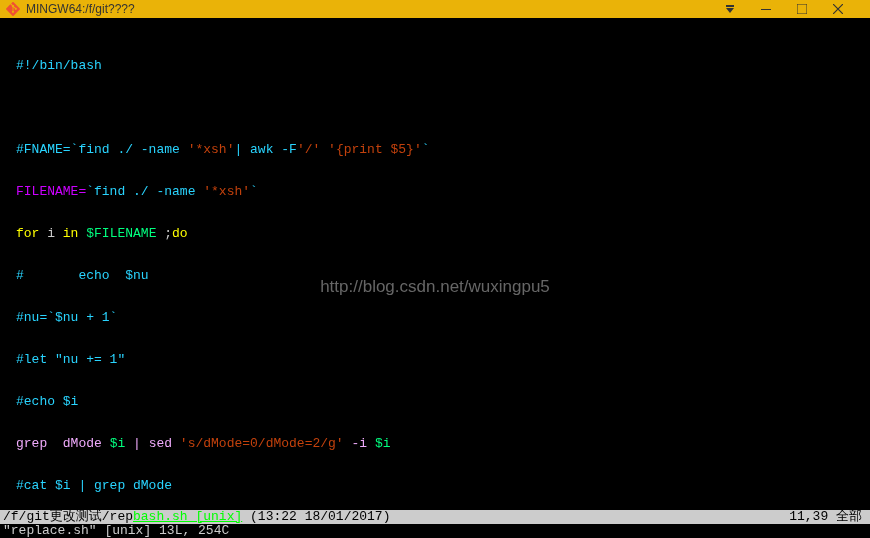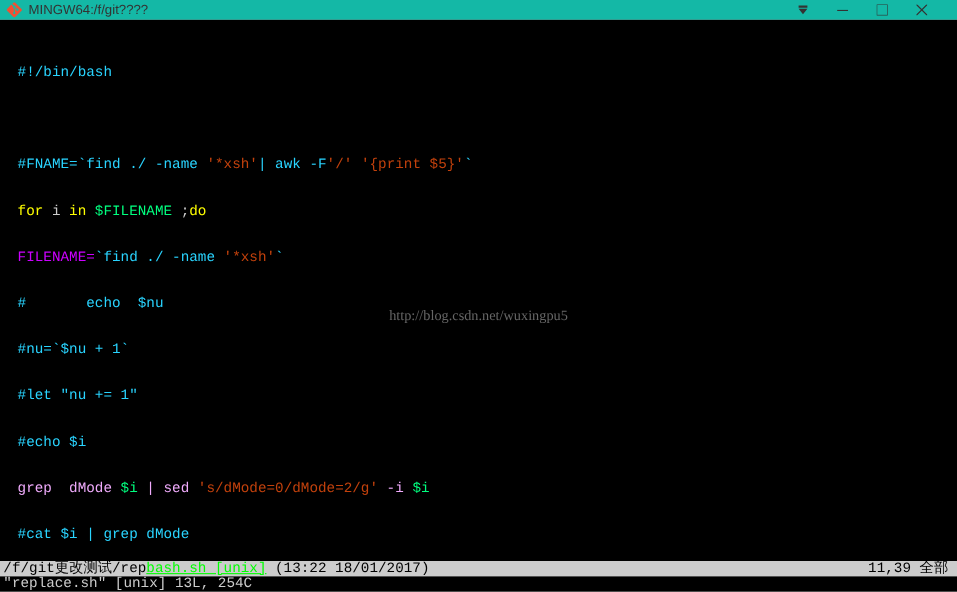--- a/index.html
+++ b/index.html
@@ -10,21 +10,21 @@
     body {
       width: 870px;
       height: 538px;
       font-family: Consolas, 'Courier New', monospace;
       font-size: 13px;
       background: #f0f0f0;
       overflow: hidden;
     }
     .titlebar {
       height: 18px;
-      background: #14b8a6;
+      background: #eab308;
       display: flex;
       align-items: center;
       justify-content: space-between;
       padding: 0 14px 0 6px;
       font-family: 'Segoe UI', Tahoma, sans-serif;
       font-size: 12px;
       color: #333;
       gap: 15px;
     }
     .titlebar-left {
@@ -71,22 +71,22 @@
     .cmd { color: #cc00ff; }
     .plain { color: #cccccc; }
     .orange { color: #f0abfc; }
     .watermark {
       position: absolute;
       top: 262px;
       left: 0;
       width: 100%;
       text-align: center;
       color: #666666;
-      font-size: 13px;
-      font-family: Liberation Serif, serif;
+      font-size: 17px;
+      font-family: Liberation Sans, sans-serif;
       pointer-events: none;
     }
     .status1 {
       position: absolute;
       bottom: 14px;
       left: 0;
       width: 100%;
       height: 14px;
       background: #cccccc;
       color: #000000;
@@ -145,22 +145,22 @@
           <path d="M0 0L10 10M10 0L0 10" stroke="#333" stroke-width="1.2"></path>
         </svg>
       </div>
   </div>
 </div>
 
 <div class="terminal">
   <span class="ln"><span class="comment">#!/bin/bash</span></span>
   <span class="ln"></span>
   <span class="ln"><span class="comment">#FNAME=`find ./ -name </span><span class="string">'*xsh'</span><span class="comment">| awk -F</span><span class="string">'/'</span><span class="comment"> </span><span class="string">'{print $5}'</span><span class="comment">`</span></span>
+  <span class="ln"><span class="cmd">FILENAME=</span><span class="comment">`find ./ -name </span><span class="string">'*xsh'</span><span class="comment">`</span></span>
   <span class="ln"><span class="keyword">for</span><span class="plain"> i </span><span class="keyword">in</span><span class="plain"> </span><span class="var">$FILENAME</span><span class="plain"> ;</span><span class="keyword">do</span></span>
-  <span class="ln"><span class="cmd">FILENAME=</span><span class="comment">`find ./ -name </span><span class="string">'*xsh'</span><span class="comment">`</span></span>
   <span class="ln"><span class="comment">#       echo  $nu</span></span>
   <span class="ln"><span class="comment">#nu=`$nu + 1`</span></span>
   <span class="ln"><span class="comment">#let "nu += 1"</span></span>
   <span class="ln"><span class="comment">#echo $i</span></span>
   <span class="ln"><span class="orange">grep  dMode </span><span class="var">$i</span><span class="orange"> | sed </span><span class="string">'s/dMode=0/dMode=2/g'</span><span class="orange"> -i </span><span class="var">$i</span></span>
   <span class="ln"><span class="comment">#cat $i | grep dMode</span></span>
   
   
 
   <div class="watermark">http://blog.csdn.net/wuxingpu5</div>

